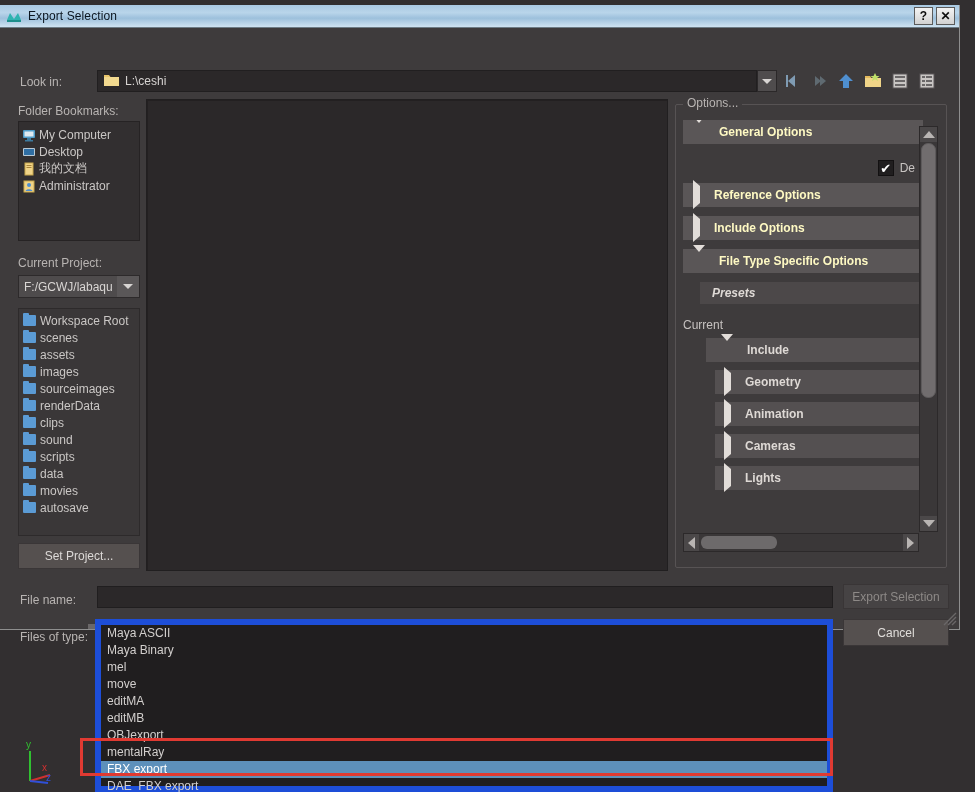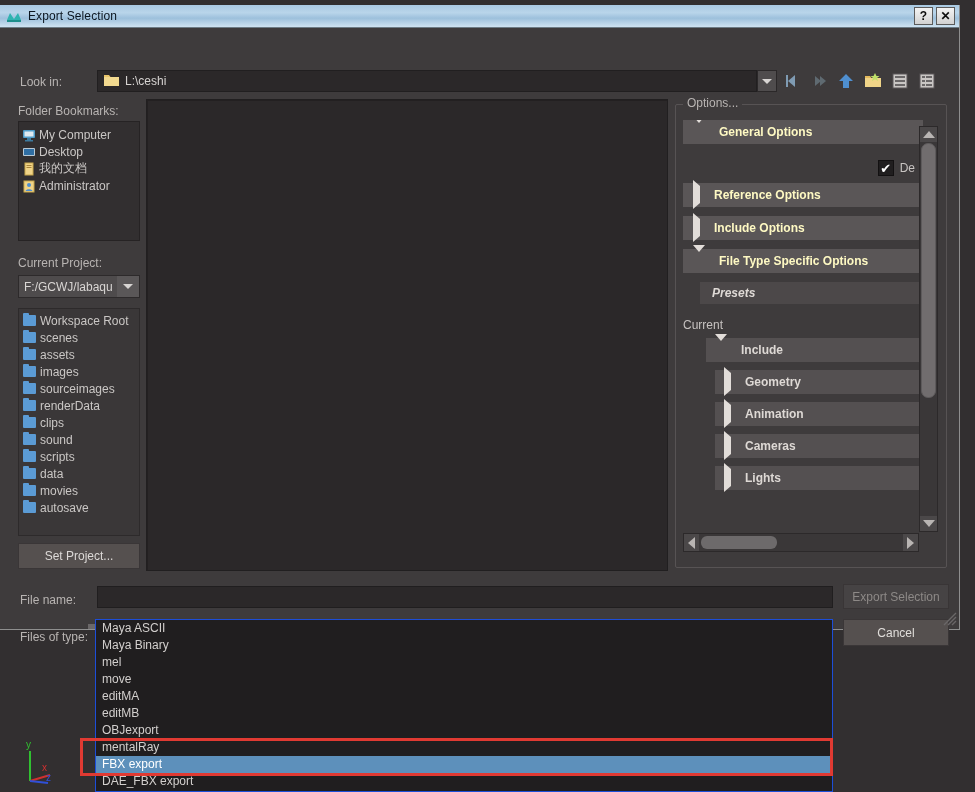--- a/index.html
+++ b/index.html
@@ -190,21 +190,21 @@
     height: 22px; background: #4c4849; display: flex; align-items: center;
     margin-bottom: 8px; margin-left: 17px; width: 243px;
   }
   .sub-bar .txt { color: #ded9d5; font-size: 12px; font-weight: bold; margin-left: 12px; font-style: italic; }
   .inner-bar {
     height: 24px; background: #545051; display: flex; align-items: center;
     margin-bottom: 8px; margin-left: 32px; width: 228px;
   }
   .inner-bar .tri { margin-left: 9px; margin-right: 14px; }
   .inner-bar .txt { color: #ded9d5; font-size: 12px; font-weight: bold; }
-  .inner-bar.lvl1 { margin-left: 23px; width: 237px; }
+  .inner-bar.lvl1 { margin-left: 23px; width: 237px; padding-left: 6px; }
   .current-row {
     height: 26px; display: flex; align-items: center; justify-content: flex-start;
     width: 230px; color: #c6c2c0; font-size: 12px;
   }
 
   
   #opt-vscroll {
     position: absolute; left: 919px; top: 98px; width: 19px; height: 406px;
     background: #3a3738; border: 1px solid #2c292a;
   }
@@ -266,21 +266,21 @@
     color: #e0ddda; font-size: 12px;
     display: flex; align-items: center; justify-content: center;
   }
   #resize-grip {
     position: absolute; right: 2px; bottom: 2px; width: 14px; height: 14px;
   }
 
   
   #filetype-dropdown {
     position: absolute; left: 95px; top: 619px; width: 738px; height: 173px;
-    background: #201e1f; border: 1px solid #1d4ed8;
+    background: #201e1f; border: 6px solid #1d4ed8;
     z-index: 50;
   }
   .dd-item {
     height: 17px; line-height: 17px; padding-left: 6px;
     color: #d2cfcd; font-size: 12px;
     white-space: nowrap;
   }
   .dd-item.selected { background: #5d90bb; color: #ffffff; }
   #dd-highlight {
     position: absolute; left: 80px; top: 738px; width: 753px; height: 38px;

